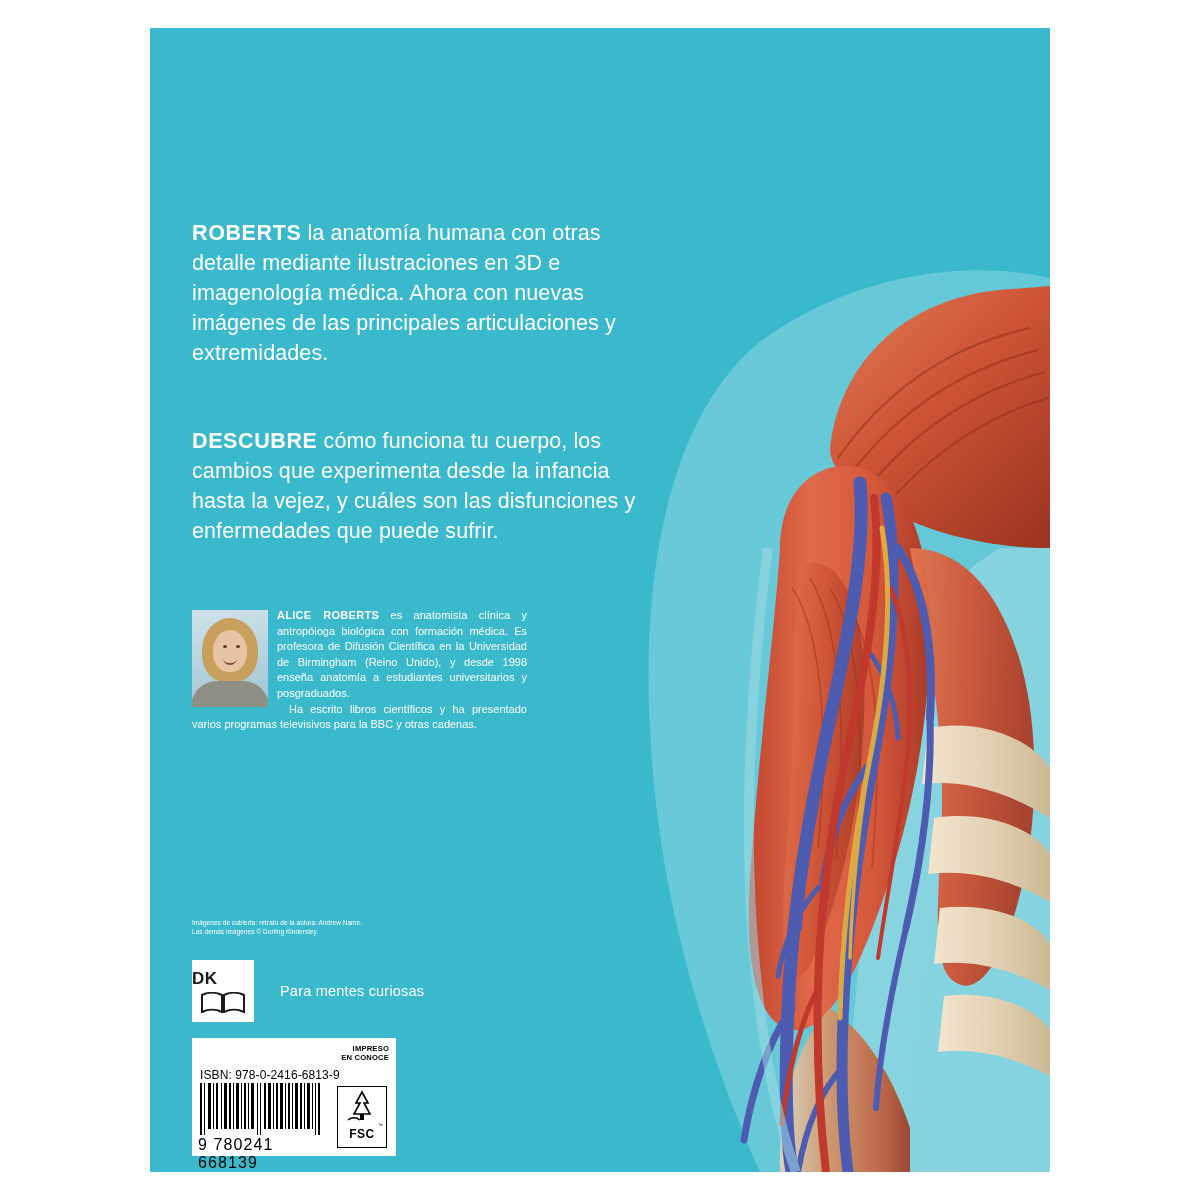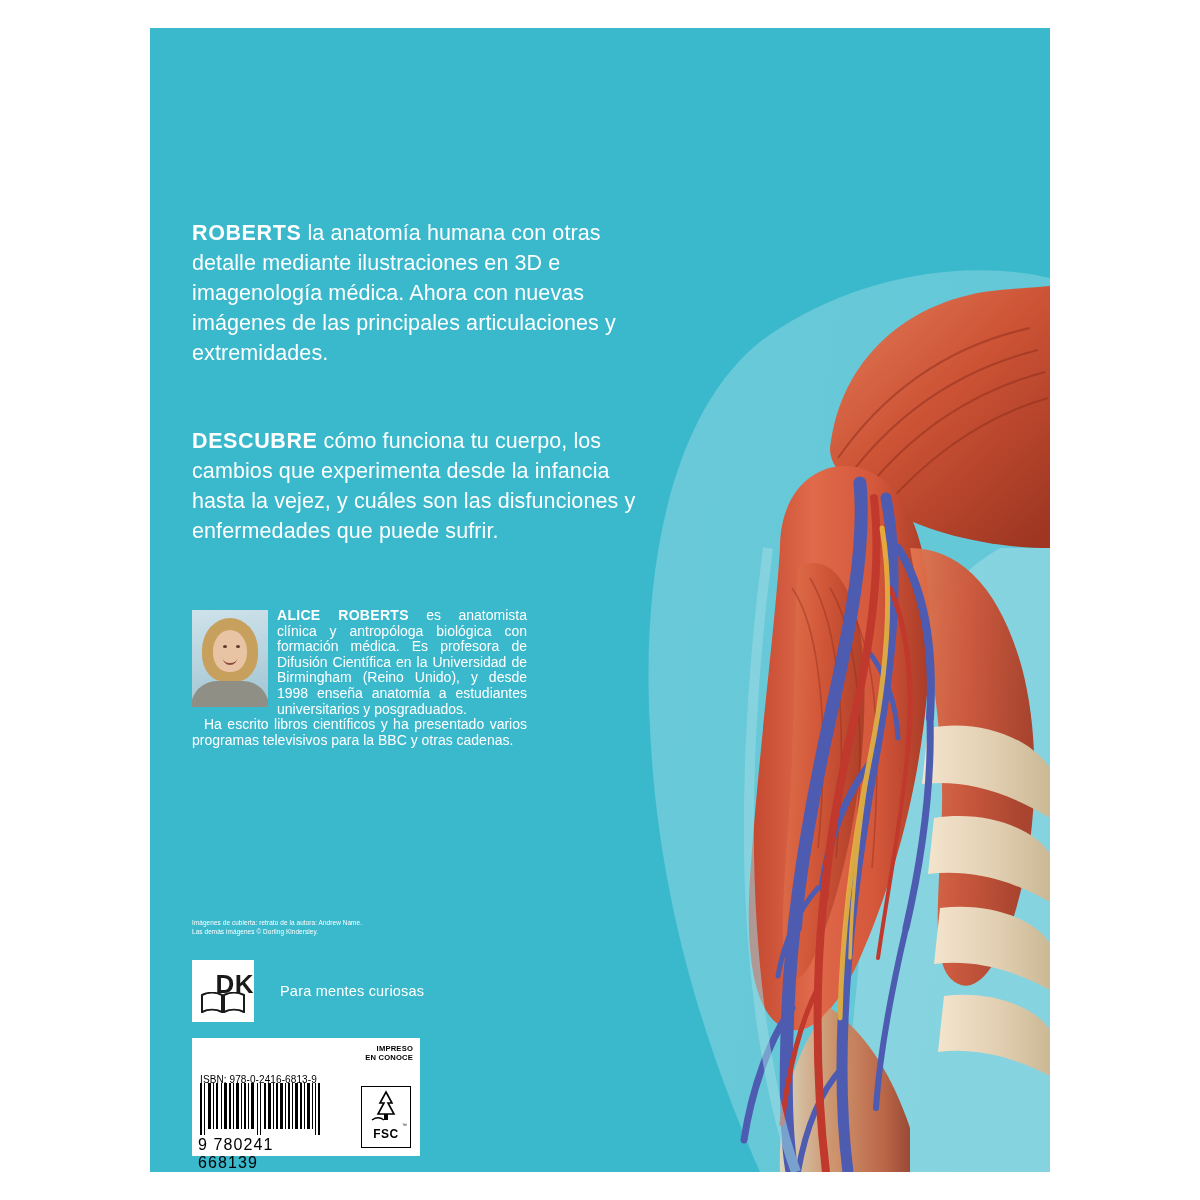--- a/index.html
+++ b/index.html
@@ -116,21 +116,21 @@
     left: 50%;
     bottom: 0;
     transform: translateX(-50%);
     width: 78px;
     height: 26px;
     background: #8f8f86;
     border-radius: 42px 42px 0 0;
   }
   #bio-text {
     color: #ffffff;
-    font-size: 14px;
+    font-size: 11px;
     line-height: 15.6px;
     text-align: justify;
   }
   #bio-text .name {
     font-weight: bold;
     letter-spacing: 0.3px;
   }
   #bio-text .indent { display: block; text-indent: 12px; }
 
   
@@ -157,22 +157,22 @@
     width: 62px;
     height: 62px;
     background: #ffffff;
     position: relative;
   }
   #dk-logo .dk-text {
     position: absolute;
     top: 9px;
     left: 0;
     width: 100%;
-    text-align: right;
-    font-size: 26px;
+    text-align: left;
+    font-size: 17px;
     font-weight: bold;
     color: #1a1a1a;
     letter-spacing: 0.5px;
   }
   #dk-logo .dk-book {
     position: absolute;
     left: 9px;
     bottom: 9px;
     width: 44px;
     height: 21px;
@@ -182,40 +182,40 @@
     color: #ffffff;
     font-size: 14.5px;
     letter-spacing: 0.2px;
   }
 
   
   #barcode-panel {
     position: absolute;
     left: 42px;
     top: 1010px;
-    width: 228px;
+    width: 204px;
     height: 118px;
     background: #ffffff;
     color: #000000;
   }
   #impreso {
     position: absolute;
     right: 7px;
     top: 6px;
     font-size: 7.6px;
     line-height: 9px;
     text-align: right;
     font-weight: bold;
     letter-spacing: 0.2px;
   }
   #isbn-text {
     position: absolute;
     left: 8px;
-    top: 36px;
-    font-size: 10px;
+    top: 30px;
+    font-size: 12px;
     letter-spacing: 0.1px;
   }
   #bars {
     position: absolute;
     left: 8px;
     top: 45px;
     width: 123px;
     height: 52px;
   }
   #barnum {

